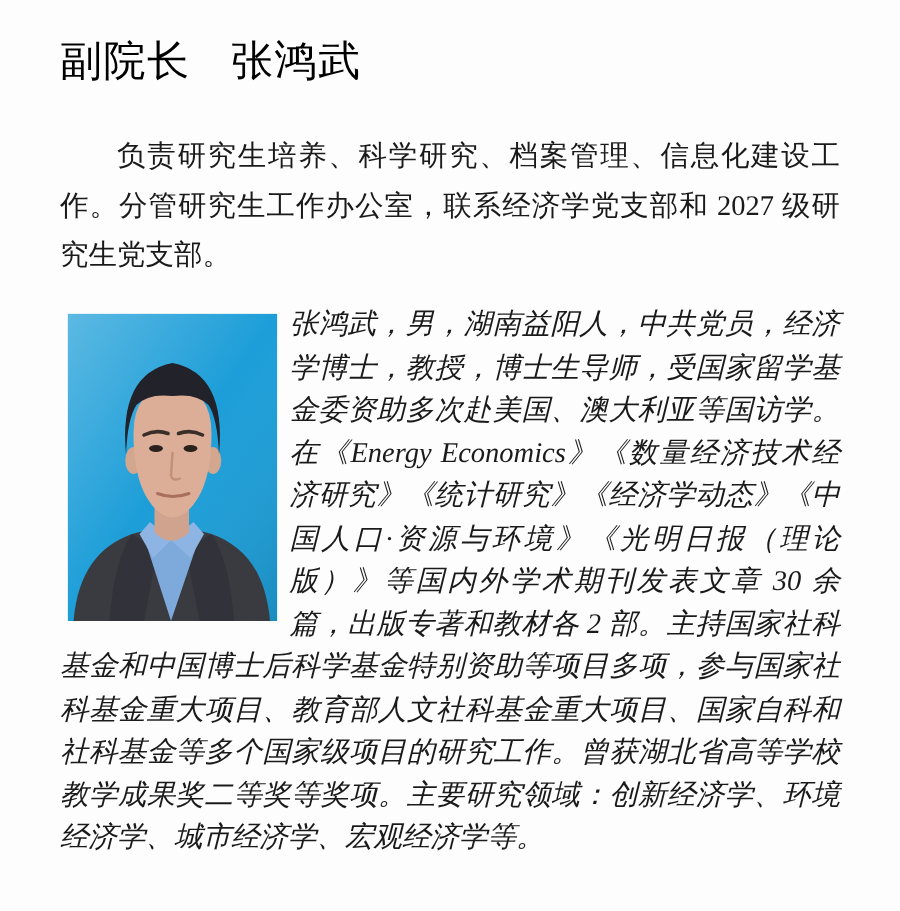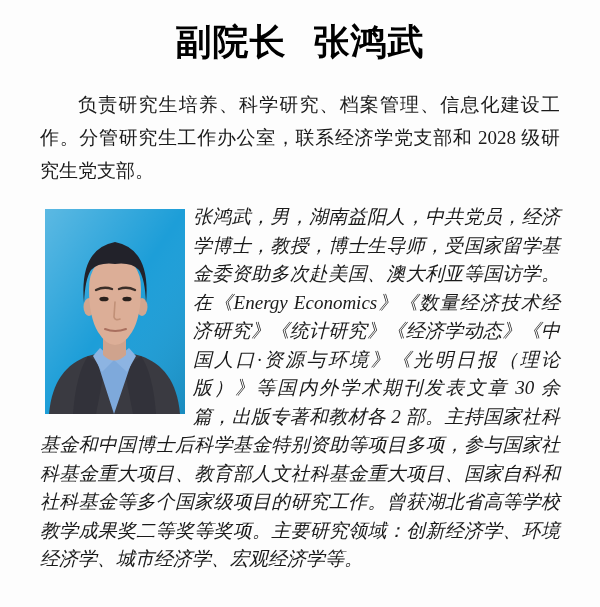--- a/index.html
+++ b/index.html
@@ -9,24 +9,23 @@
     height: 607px;
     box-sizing: border-box;
     padding: 24px 40px 0 40px;
     background: #fdfdfd;
     font-family: "Liberation Serif", "DejaVu Serif", serif;
     color: #1a1a1a;
     overflow: hidden;
   }
   .title {
     margin: 0;
-    text-align: center;
-    font-size: 36px;
+    font-size: 28px;
     line-height: 36px;
-    font-weight: bold;
+    font-weight: normal;
     letter-spacing: 1px;
     color: #000;
     white-space: nowrap;
   }
   .title-gap { display: inline-block; width: 27px; }
   .intro {
     margin: 28px 0 0 0;
     font-size: 19px;
     line-height: 33px;
     text-align: justify;
@@ -52,21 +51,21 @@
     text-align: justify;
   }
 </style>
 </head>
 <body>
 
 <div class="page">
 
   <h1 class="title"><span>副院长</span><span class="title-gap"></span><span>张鸿武</span></h1>
 
-  <p class="intro">负责研究生培养、科学研究、档案管理、信息化建设工作。分管研究生工作办公室，联系经济学党支部和 2028 级研究生党支部。</p>
+  <p class="intro">负责研究生培养、科学研究、档案管理、信息化建设工作。分管研究生工作办公室，联系经济学党支部和 2027 级研究生党支部。</p>
 
   <div class="bio">
     <div class="photo">
       <svg viewBox="0 0 140 205" preserveAspectRatio="xMidYMid slice" role="img">
         <defs>
           <linearGradient id="bgGrad" x1="0" y1="0" x2="1" y2="1">
             <stop offset="0" stop-color="#ffffff" stop-opacity="0.28"></stop>
             <stop offset="0.5" stop-color="#ffffff" stop-opacity="0"></stop>
             <stop offset="1" stop-color="#000000" stop-opacity="0.12"></stop>
           </linearGradient>

